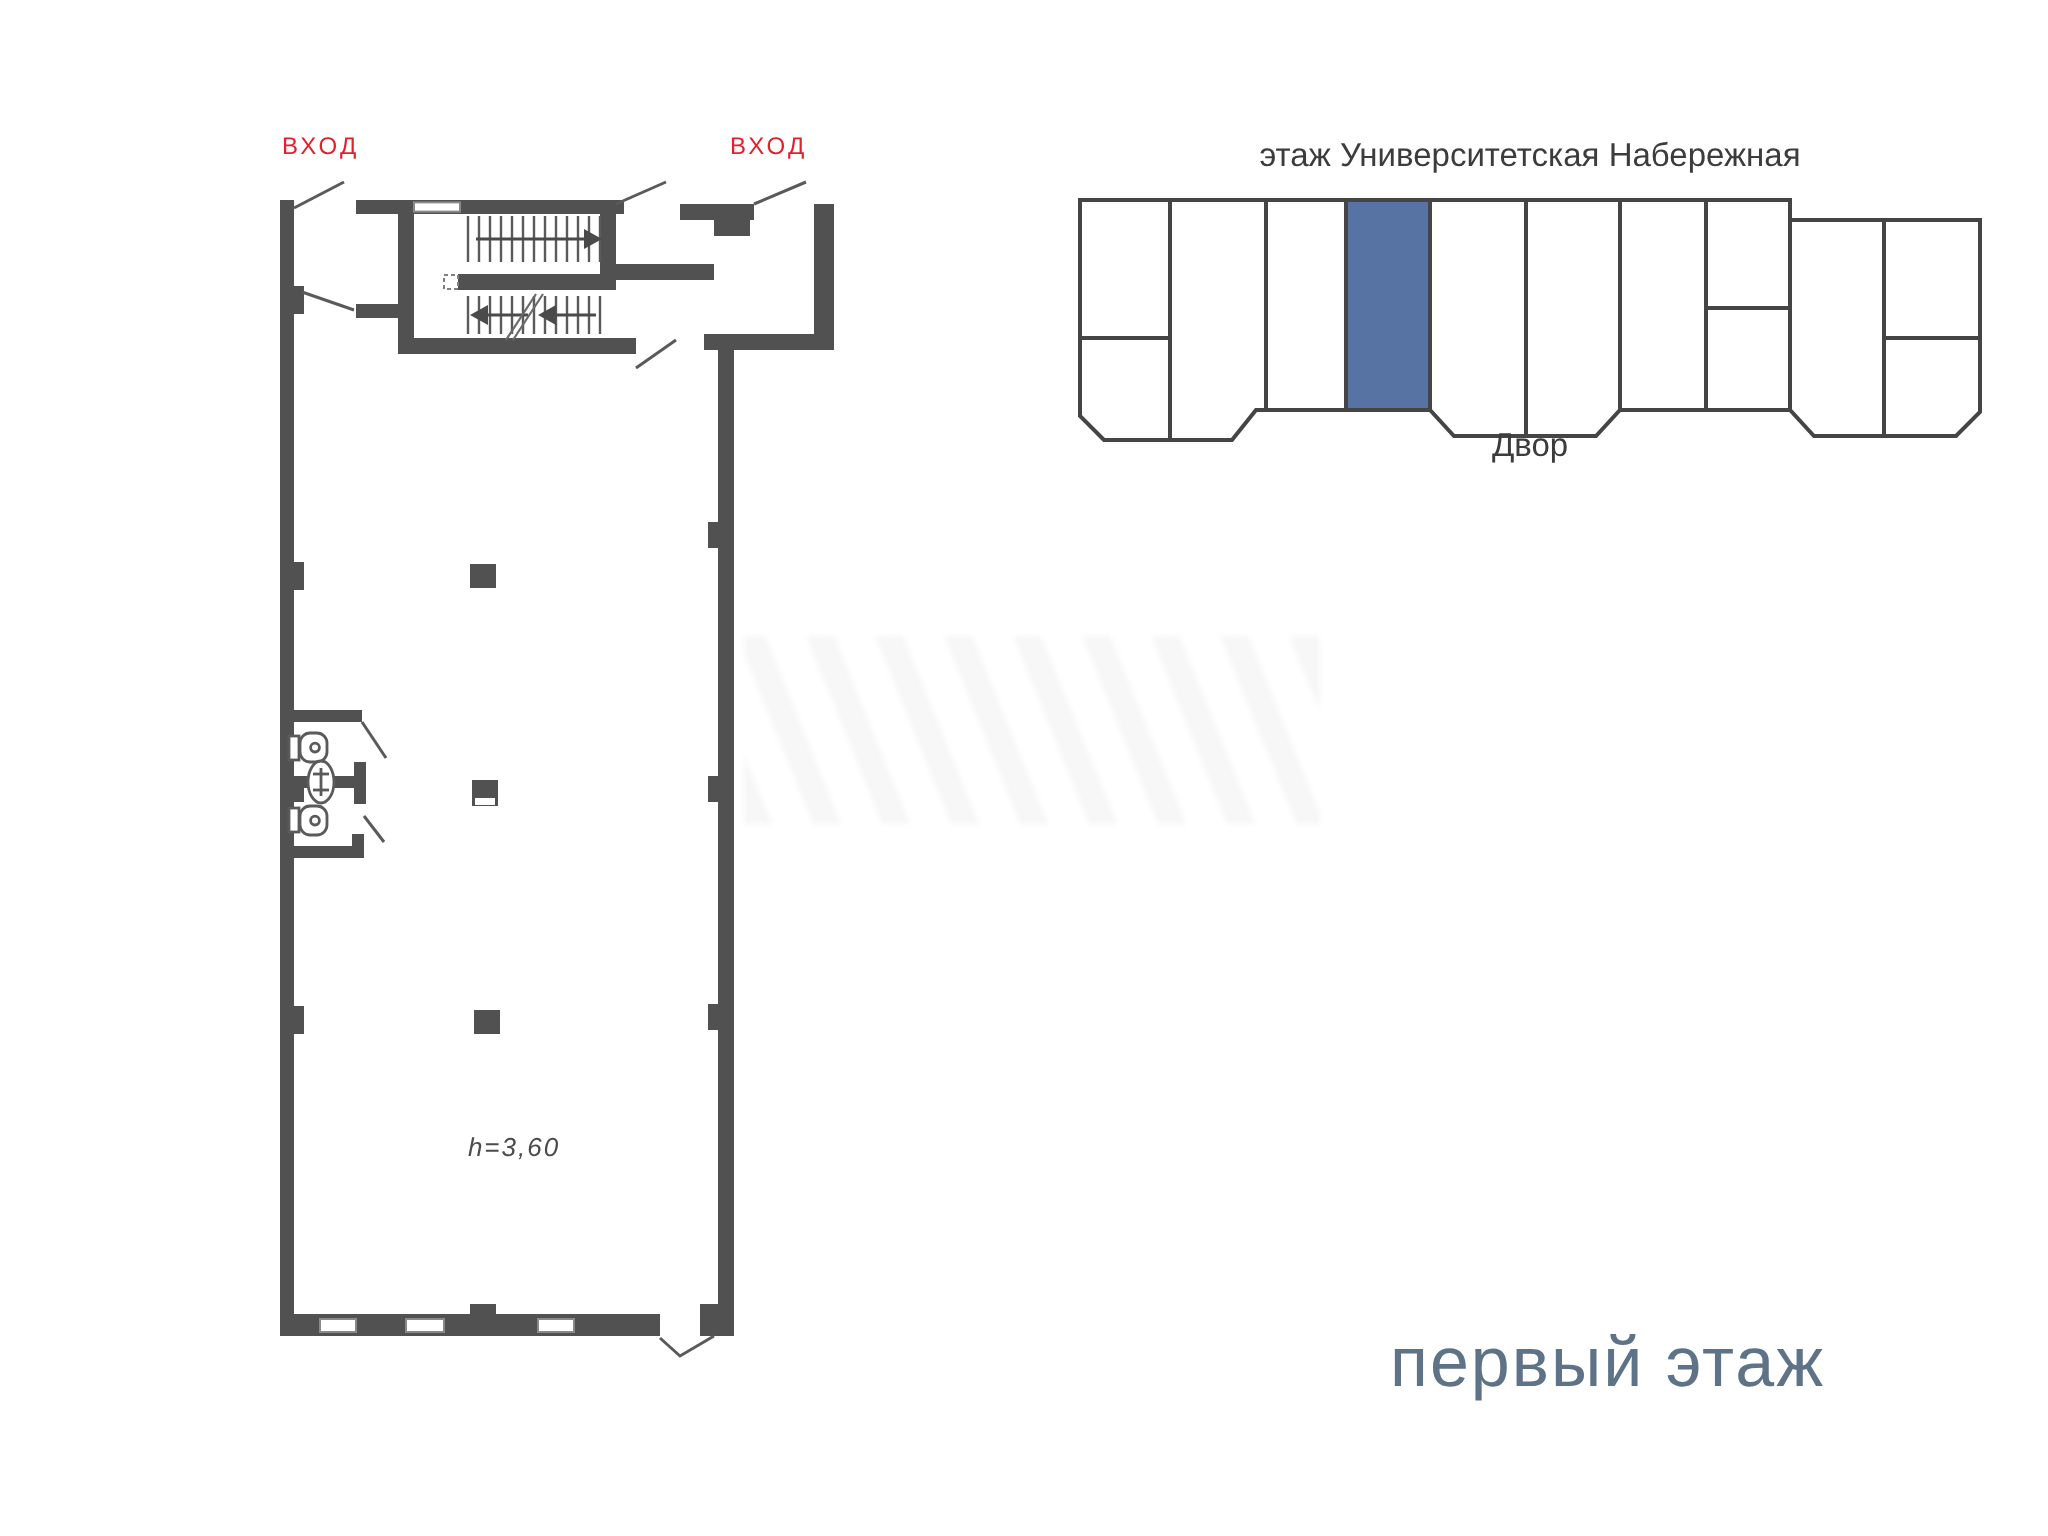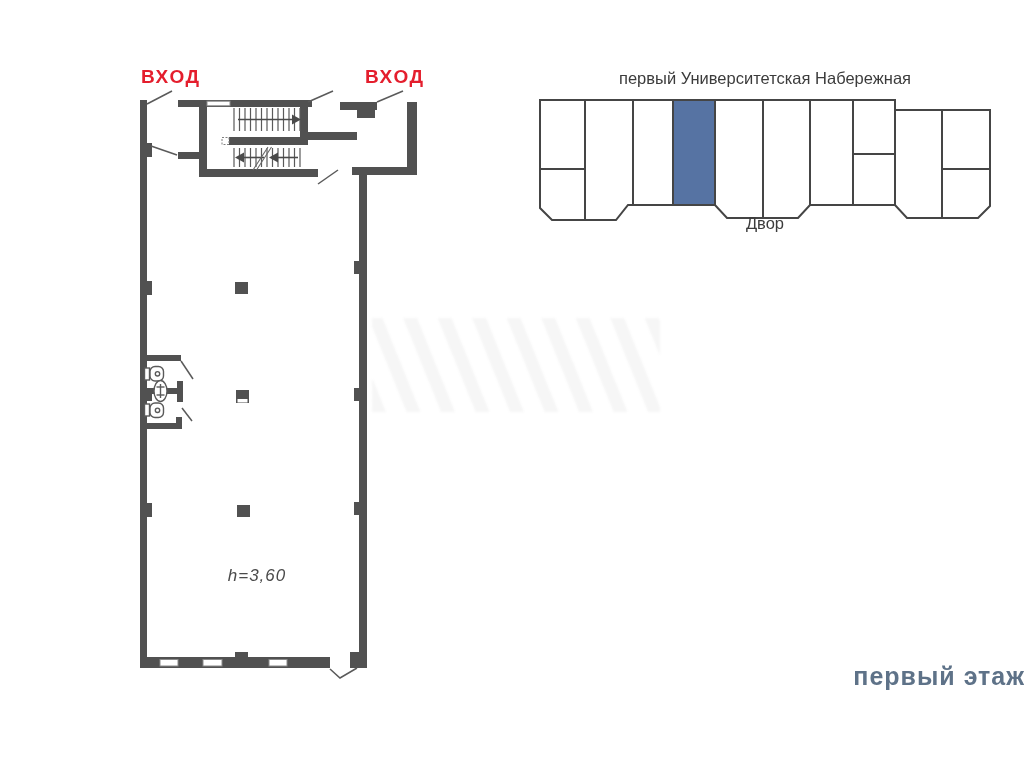--- a/index.html
+++ b/index.html
@@ -3,39 +3,39 @@
 <meta charset="utf-8">
 <style>
   html,body{margin:0;padding:0;background:#ffffff;}
   .canvas{
     position:relative;width:1024px;height:768px;background:#ffffff;
     font-family:"Liberation Sans",sans-serif;overflow:hidden;
   }
   .plan-svg{position:absolute;left:0;top:0;}
   .overlay{position:absolute;white-space:nowrap;}
   .vhod{
-    font-size:19px;font-weight:700;letter-spacing:1.6px;color:#e41e2d;
+    font-size:12px;font-weight:400;letter-spacing:1.6px;color:#e41e2d;
   }
   .street-label,.yard-label{
     left:515px;width:500px;text-align:center;font-size:16.5px;color:#3c3c3c;
   }
   .street-label{top:69px;}
   .yard-label{top:214px;}
   .h-label{
     left:197px;top:566px;width:120px;text-align:center;
-    font-style:italic;font-size:17px;letter-spacing:1px;color:#4b4b4b;
+    font-style:italic;font-size:13px;letter-spacing:1px;color:#4b4b4b;
   }
   .area-text{
     left:695px;top:599px;width:330px;text-align:center;
     font-size:38px;font-weight:700;color:#e41e2d;letter-spacing:0.5px;
   }
   .area-text sup{font-size:21px;position:relative;top:-3px;left:2px;}
   .floor-text{
-    left:695px;top:662px;width:330px;text-align:right;
-    font-size:25px;font-weight:700;color:#5e7288;letter-spacing:1px;
+    left:695px;top:662px;width:330px;text-align:left;
+    font-size:35px;font-weight:400;color:#5e7288;letter-spacing:1px;
   }
   .watermark{
     position:absolute;left:372px;top:318px;width:288px;height:94px;
     background:repeating-linear-gradient(68deg,
       rgba(90,90,90,0.05) 0 13px, rgba(0,0,0,0) 13px 32px);
     filter:blur(1.2px);
   }
 </style>
 </head>
 <body>
@@ -166,21 +166,21 @@
       </g>
     </g>
   </svg>
 
   <div class="watermark"></div>
 
   <div class="overlay vhod" style="left:141px;top:66px;">ВХОД</div>
 
   <div class="overlay vhod" style="left:365px;top:66px;">ВХОД</div>
 
-  <div class="overlay street-label">первый Университетская Набережная</div>
+  <div class="overlay street-label">этаж Университетская Набережная</div>
 
   <div class="overlay yard-label">Двор</div>
 
   <div class="overlay h-label">h=3,60</div>
 
 
   <div class="overlay floor-text">первый этаж</div>
 
 </div>
 

